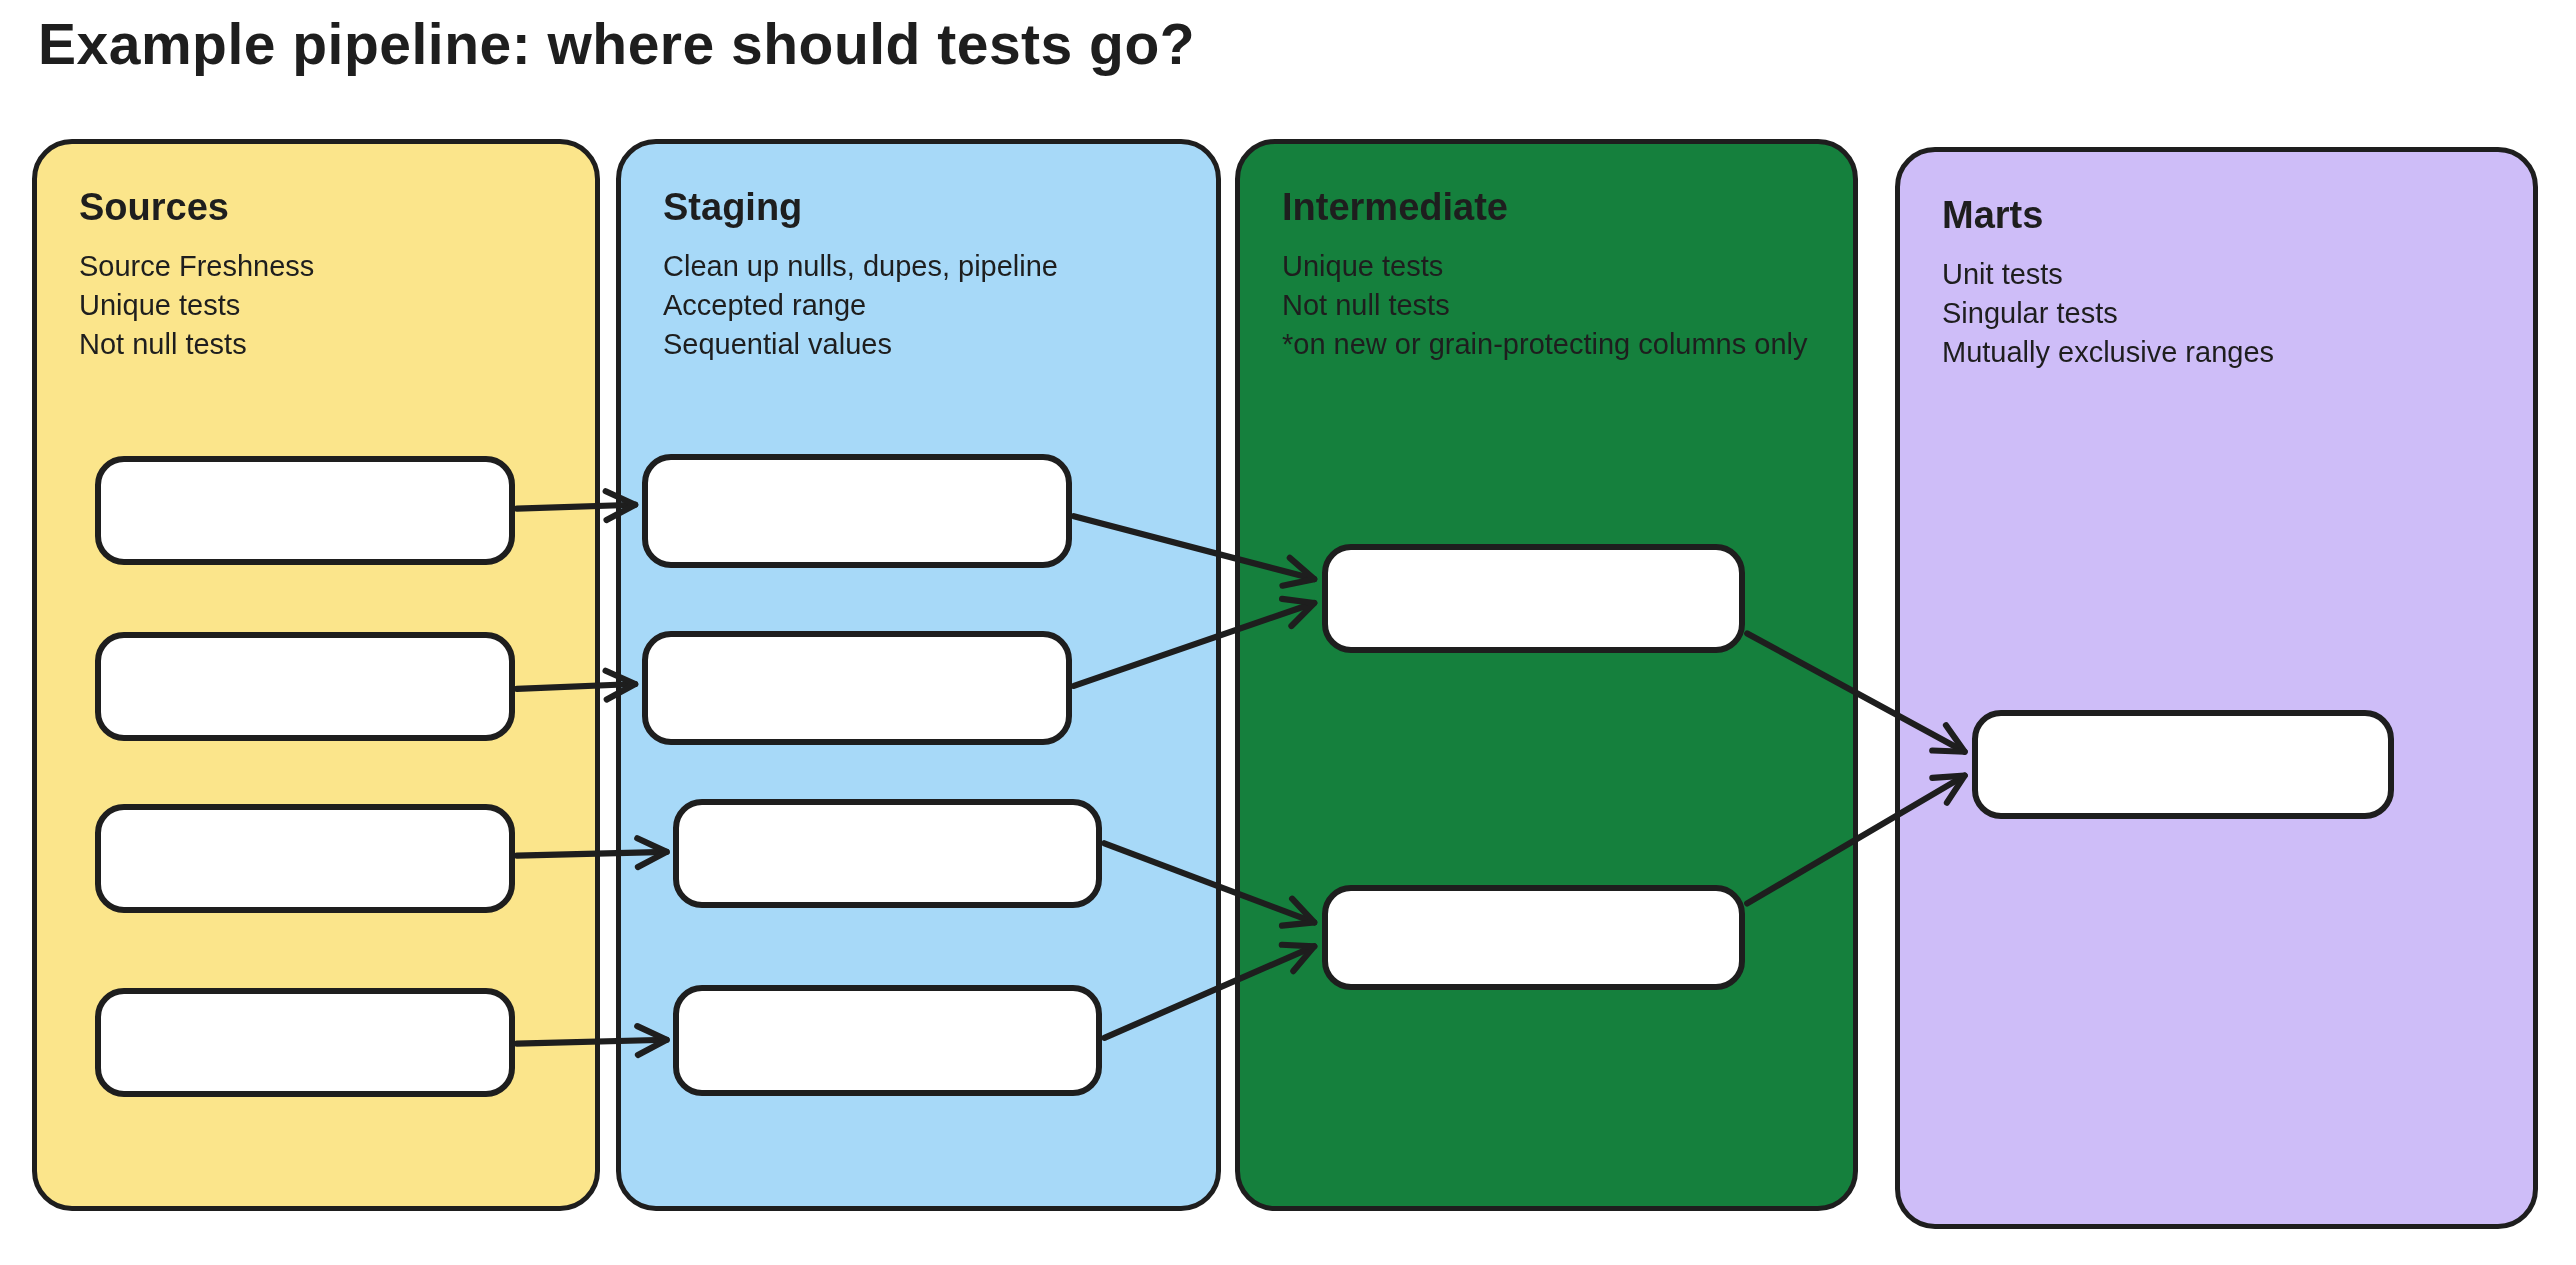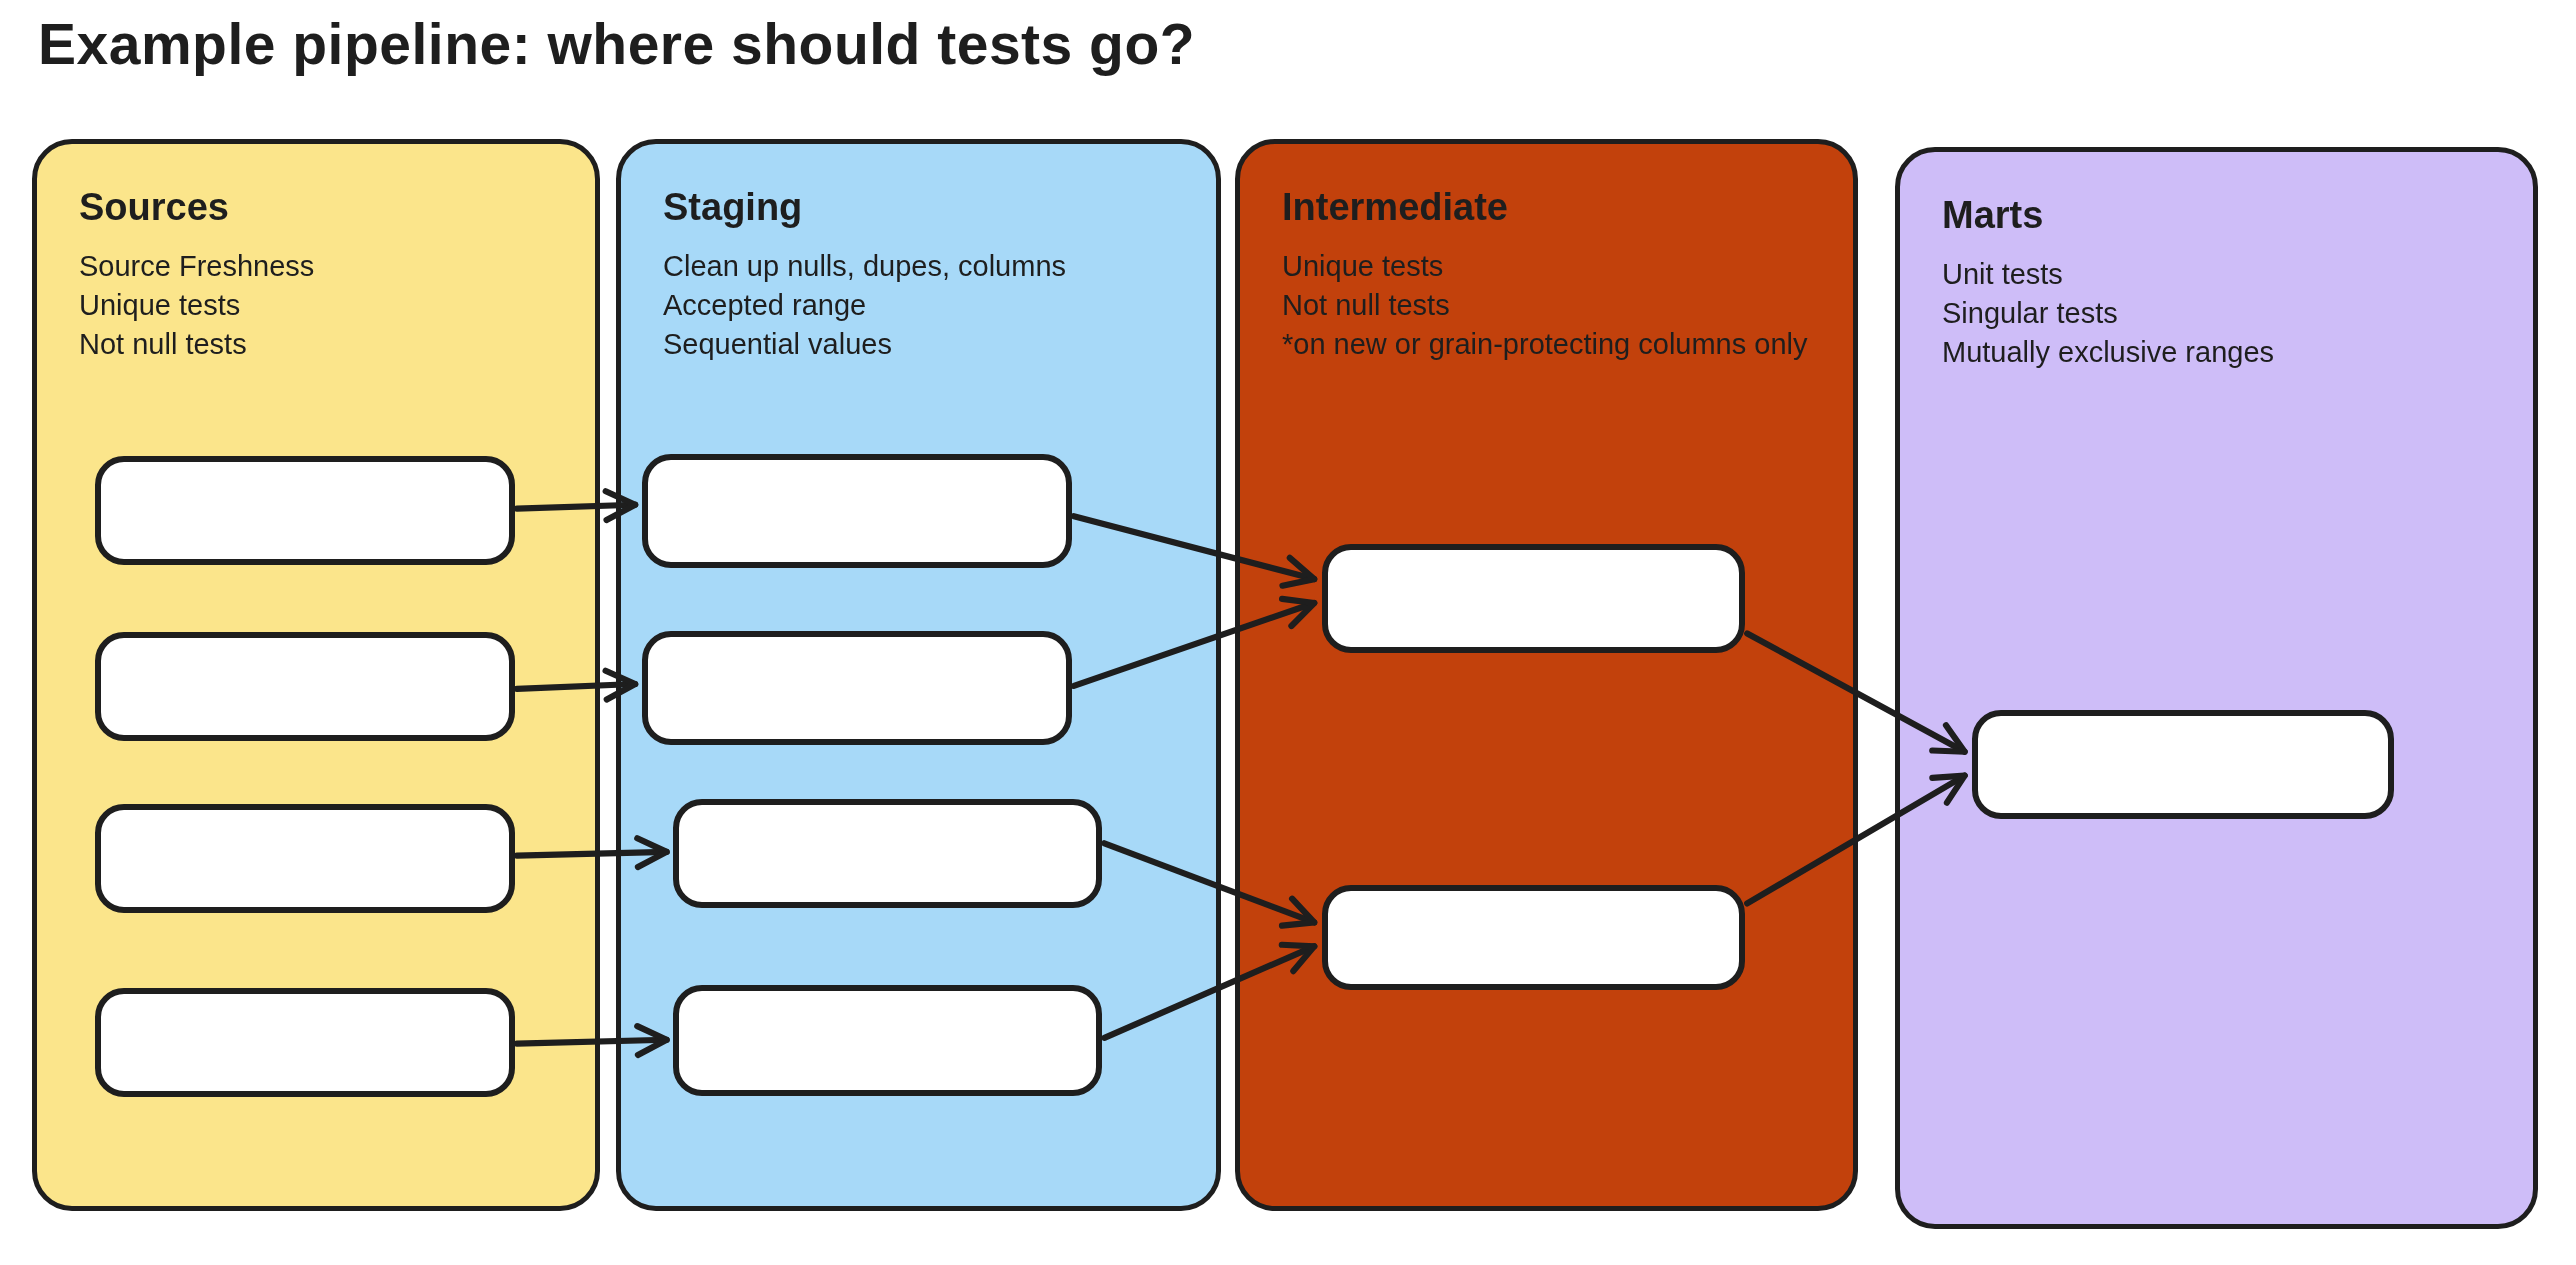--- a/index.html
+++ b/index.html
@@ -79,27 +79,27 @@
     <div class="col-notes">
         <div class="col-note">Source Freshness</div>
         <div class="col-note">Unique tests</div>
         <div class="col-note">Not null tests</div>
       </div>
   </div>
 
   <div class="column" style="left: 616px; top: 139px; width: 605px; height: 1072px; background: rgb(167, 217, 248);">
     <div class="col-label">Staging</div>
     <div class="col-notes">
-        <div class="col-note">Clean up nulls, dupes, columns</div>
+        <div class="col-note">Clean up nulls, dupes, pipeline</div>
         <div class="col-note">Accepted range</div>
         <div class="col-note">Sequential values</div>
       </div>
   </div>
 
-  <div class="column" style="left: 1235px; top: 139px; width: 623px; height: 1072px; background: #c2410c;">
+  <div class="column" style="left: 1235px; top: 139px; width: 623px; height: 1072px; background: #15803d;">
     <div class="col-label">Intermediate</div>
     <div class="col-notes">
         <div class="col-note">Unique tests</div>
         <div class="col-note">Not null tests</div>
         <div class="col-note">*on new or grain-protecting columns only</div>
       </div>
   </div>
 
   <div class="column" style="left: 1895px; top: 147px; width: 643px; height: 1082px; background: rgb(206, 189, 248);">
     <div class="col-label">Marts</div>

